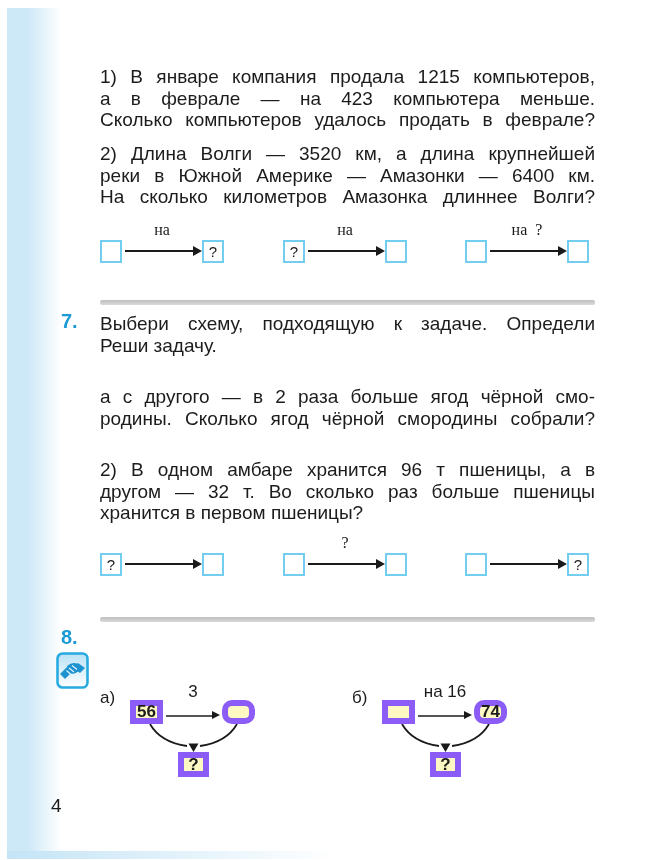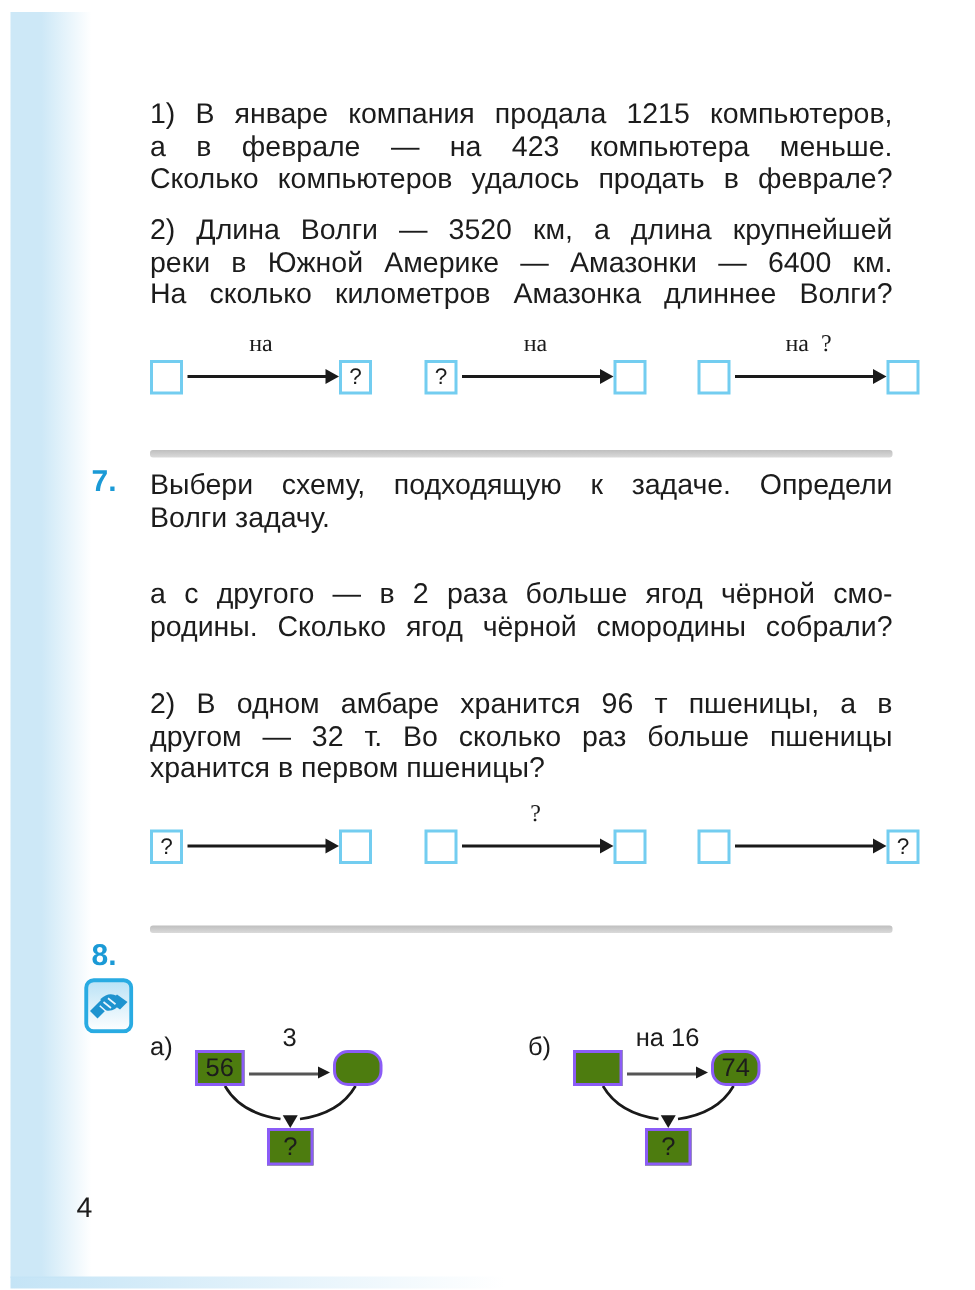--- a/index.html
+++ b/index.html
@@ -25,31 +25,31 @@
   
   .sep { position:absolute; left:100px; width:495px; height:5px;
          background:linear-gradient(180deg,#bfbfbf,#dadada); border-radius:2px; }
   
   .scheme { position:absolute; display:flex; align-items:center; height:23px; }
   .sbox {
     width:22px; height:23px; box-sizing:border-box; border:2px solid #73cdf0; background:#fff;
     display:flex; align-items:center; justify-content:center; font-size:15px; color:#1a1a1a;
     flex:0 0 auto;
   }
-  .awrap { position:relative; width:104px; height:23px; flex:0 0 auto;font-family:Liberation Serif, serif; }
+  .awrap { position:relative; width:80px; height:23px; flex:0 0 auto;font-family:Liberation Serif, serif; }
   .aline { position:absolute; left:3px; right:7px; top:10px; height:2px; background:#1a1a1a; }
   .ahead { position:absolute; right:0; top:6px; width:0; height:0;
            border-left:9px solid #1a1a1a; border-top:5px solid transparent; border-bottom:5px solid transparent; }
   .albl  { position:absolute; top:-19px; left:50%; transform:translateX(-50%);
            font-size:16px; white-space:pre; color:#1a1a1a; }
   
   .sublabel { position:absolute; font-size:17px; }
   .diag { position:absolute; width:131px; height:95px; }
-  .bx { position:absolute; width:33px; height:24px; box-sizing:border-box; border:2px solid #8b5cf6;
-        background:#4d7c0f; display:flex; align-items:center; justify-content:center; font-size:17px; }
+  .bx { position:absolute; width:33px; height:24px; box-sizing:border-box; border:6px solid #8b5cf6;
+        background:#fef9c3; display:flex; align-items:center; justify-content:center; font-size:17px;font-weight:bold; }
   .bx.l { left:2px; top:18px; }
   .bx.r { left:94px; top:18px;border-radius:10px; }
   .bx.res { left:50px; top:70px; width:31px; height:25px; }
   .dlabel { position:absolute; top:0; left:65px; transform:translateX(-50%);
             font-size:17px; white-space:pre; }
   .darrow { position:absolute; left:38px; top:29px; width:54px; height:10px; }
   .darrow .aline { left:0; right:6px; top:4px; height:1.6px; background:#555; }
   .darrow .ahead { top:0; border-left:8px solid #1a1a1a; border-top:4.5px solid transparent; border-bottom:4.5px solid transparent; }
   .curves { position:absolute; left:15px; top:42px; }
   
@@ -102,21 +102,21 @@
       <div class="ahead"></div>
     </div>
     <div class="sbox"></div>
   </div>
 
   <div class="sep" style="top:300px"></div>
   <div class="tasknum" style="top:310px">7.</div>
 
   <div class="para" style="top:313px">
     <div class="tline">Выбери схему, подходящую к задаче. Определи</div>
-    <div class="tline left">Волги задачу.</div>
+    <div class="tline left">Реши задачу.</div>
   </div>
 
   <div class="para" style="top:386px">
     <div class="tline">а с другого — в 2 раза больше ягод чёрной смо-</div>
     <div class="tline">родины. Сколько ягод чёрной смородины собрали?</div>
   </div>
 
   <div class="para" style="top:459px">
     <div class="tline">2) В одном амбаре хранится 96 т пшеницы, а в</div>
     <div class="tline">другом — 32 т. Во сколько раз больше пшеницы</div>

